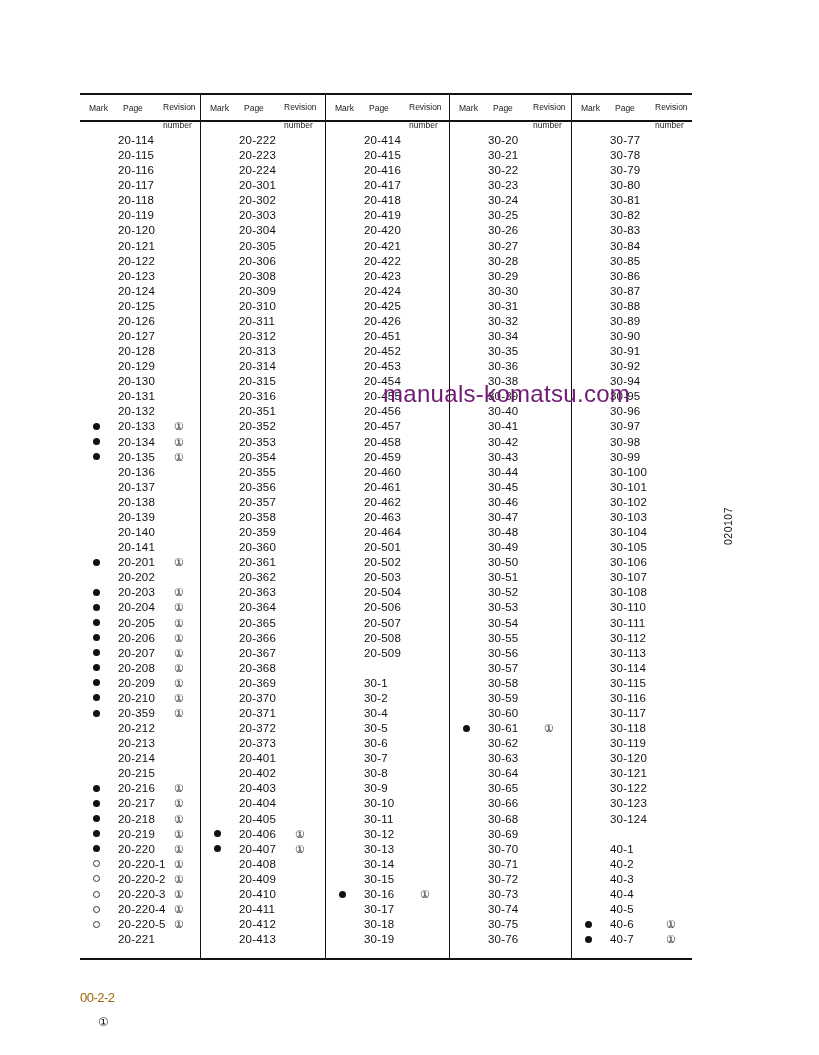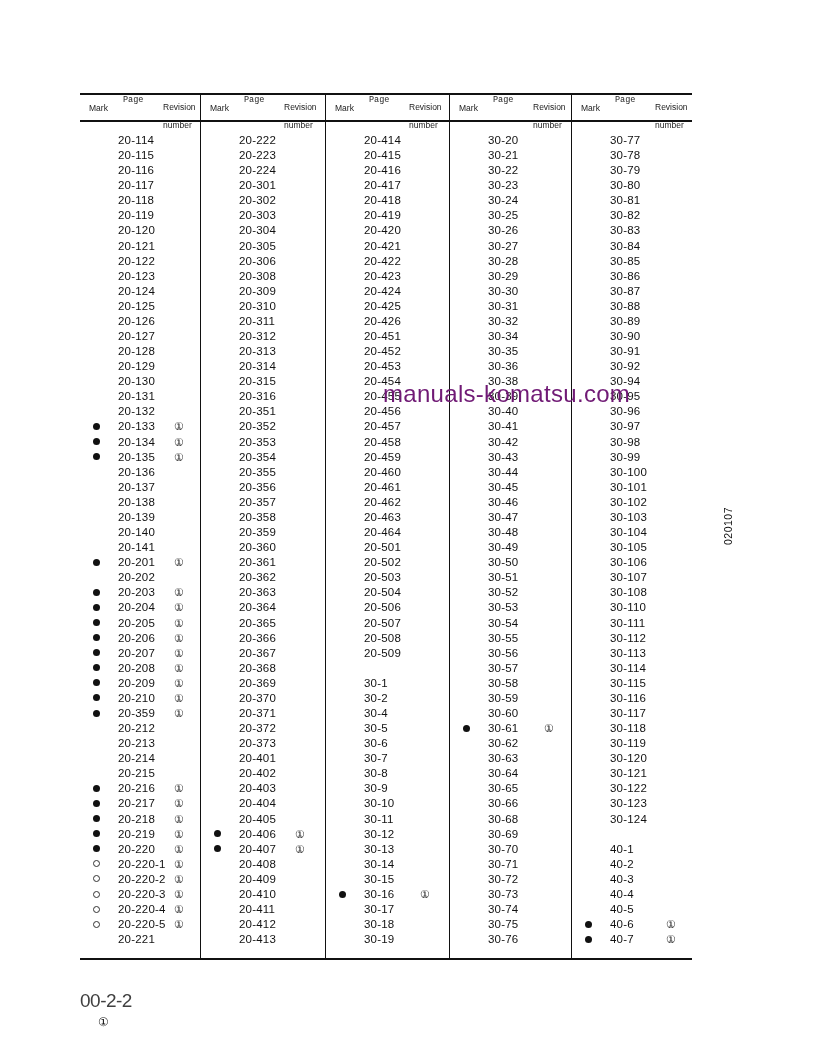--- a/index.html
+++ b/index.html
@@ -10,30 +10,30 @@
   .head-rule { position: absolute; left: 0; top: 27px; width: 612px; height: 2px; background: #111; }
   .bottom-rule { position: absolute; left: 0; top: 865px; width: 612px; height: 2px; background: #111; }
   .col { position: absolute; top: 0; height: 866px; width: 124px; }
   .col.c0 { left: 0; }
   .col.c1 { left: 120px; border-left: 1.5px solid #111; }
   .col.c2 { left: 245px; border-left: 1.5px solid #111; }
   .col.c3 { left: 369px; border-left: 1.5px solid #111; }
   .col.c4 { left: 491px; border-left: 1.5px solid #111; }
   .hdr { position: absolute; top: 2px; left: 0; width: 124px; height: 15px; font-size: 8.5px; color: #222; }
   .hdr .h-mark { position: absolute; left: 9px; top: 8px; }
-  .hdr .h-page { position: absolute; left: 43px; top: 0; font-family: Liberation Mono, monospace; }
+  .hdr .h-page { position: absolute; left: 43px; top: 8px; }
   .hdr .h-rev { position: absolute; left: 83px; top: 3px; line-height: 18px; width: 42px; }
   .rows { position: absolute; top: 40px; left: 0; width: 124px; }
   .row { position: relative; height: 15.08px; font-size: 11.5px; line-height: 15px; }
   .row .mark { position: absolute; left: 10px; top: 0; width: 12px; text-align: center; font-size: 11px; }
   .row .mark .filled { display: inline-block; width: 7px; height: 7px; border-radius: 50%; background: #111; vertical-align: middle; margin-top: -2px; }
   .row .mark .hollow { display: inline-block; width: 5px; height: 5px; border-radius: 50%; border: 1px solid #333; vertical-align: middle; margin-top: -2px; }
   .row .page { position: absolute; left: 38px; top: 0; letter-spacing: 0.2px; }
   .row .rev { position: absolute; left: 94px; top: 0; font-size: 11px; }
-  .footer-page { position: absolute; left: 80px; top: 990px; font-size: 19px; color: #404040; letter-spacing: -0.5px; text-align: center; }
+  .footer-page { position: absolute; left: 80px; top: 990px; font-size: 13px; color: #a16207; letter-spacing: -0.5px; text-align: center; }
   .footer-rev { position: absolute; left: 98px; top: 1015px; font-size: 12px; }
   .side-code { position: absolute; left: 722px; top: 545px; font-size: 10.5px; transform: rotate(-90deg); transform-origin: left top; letter-spacing: 0.5px; }
   .watermark { position: absolute; left: 383px; top: 380px; font-size: 24px; color: #701a75; letter-spacing: 0.3px; white-space: nowrap; }
 </style>
 </head>
 <body>
 
 <div class="table">
   <div class="top-rule"></div>
   <div class="head-rule"></div>

